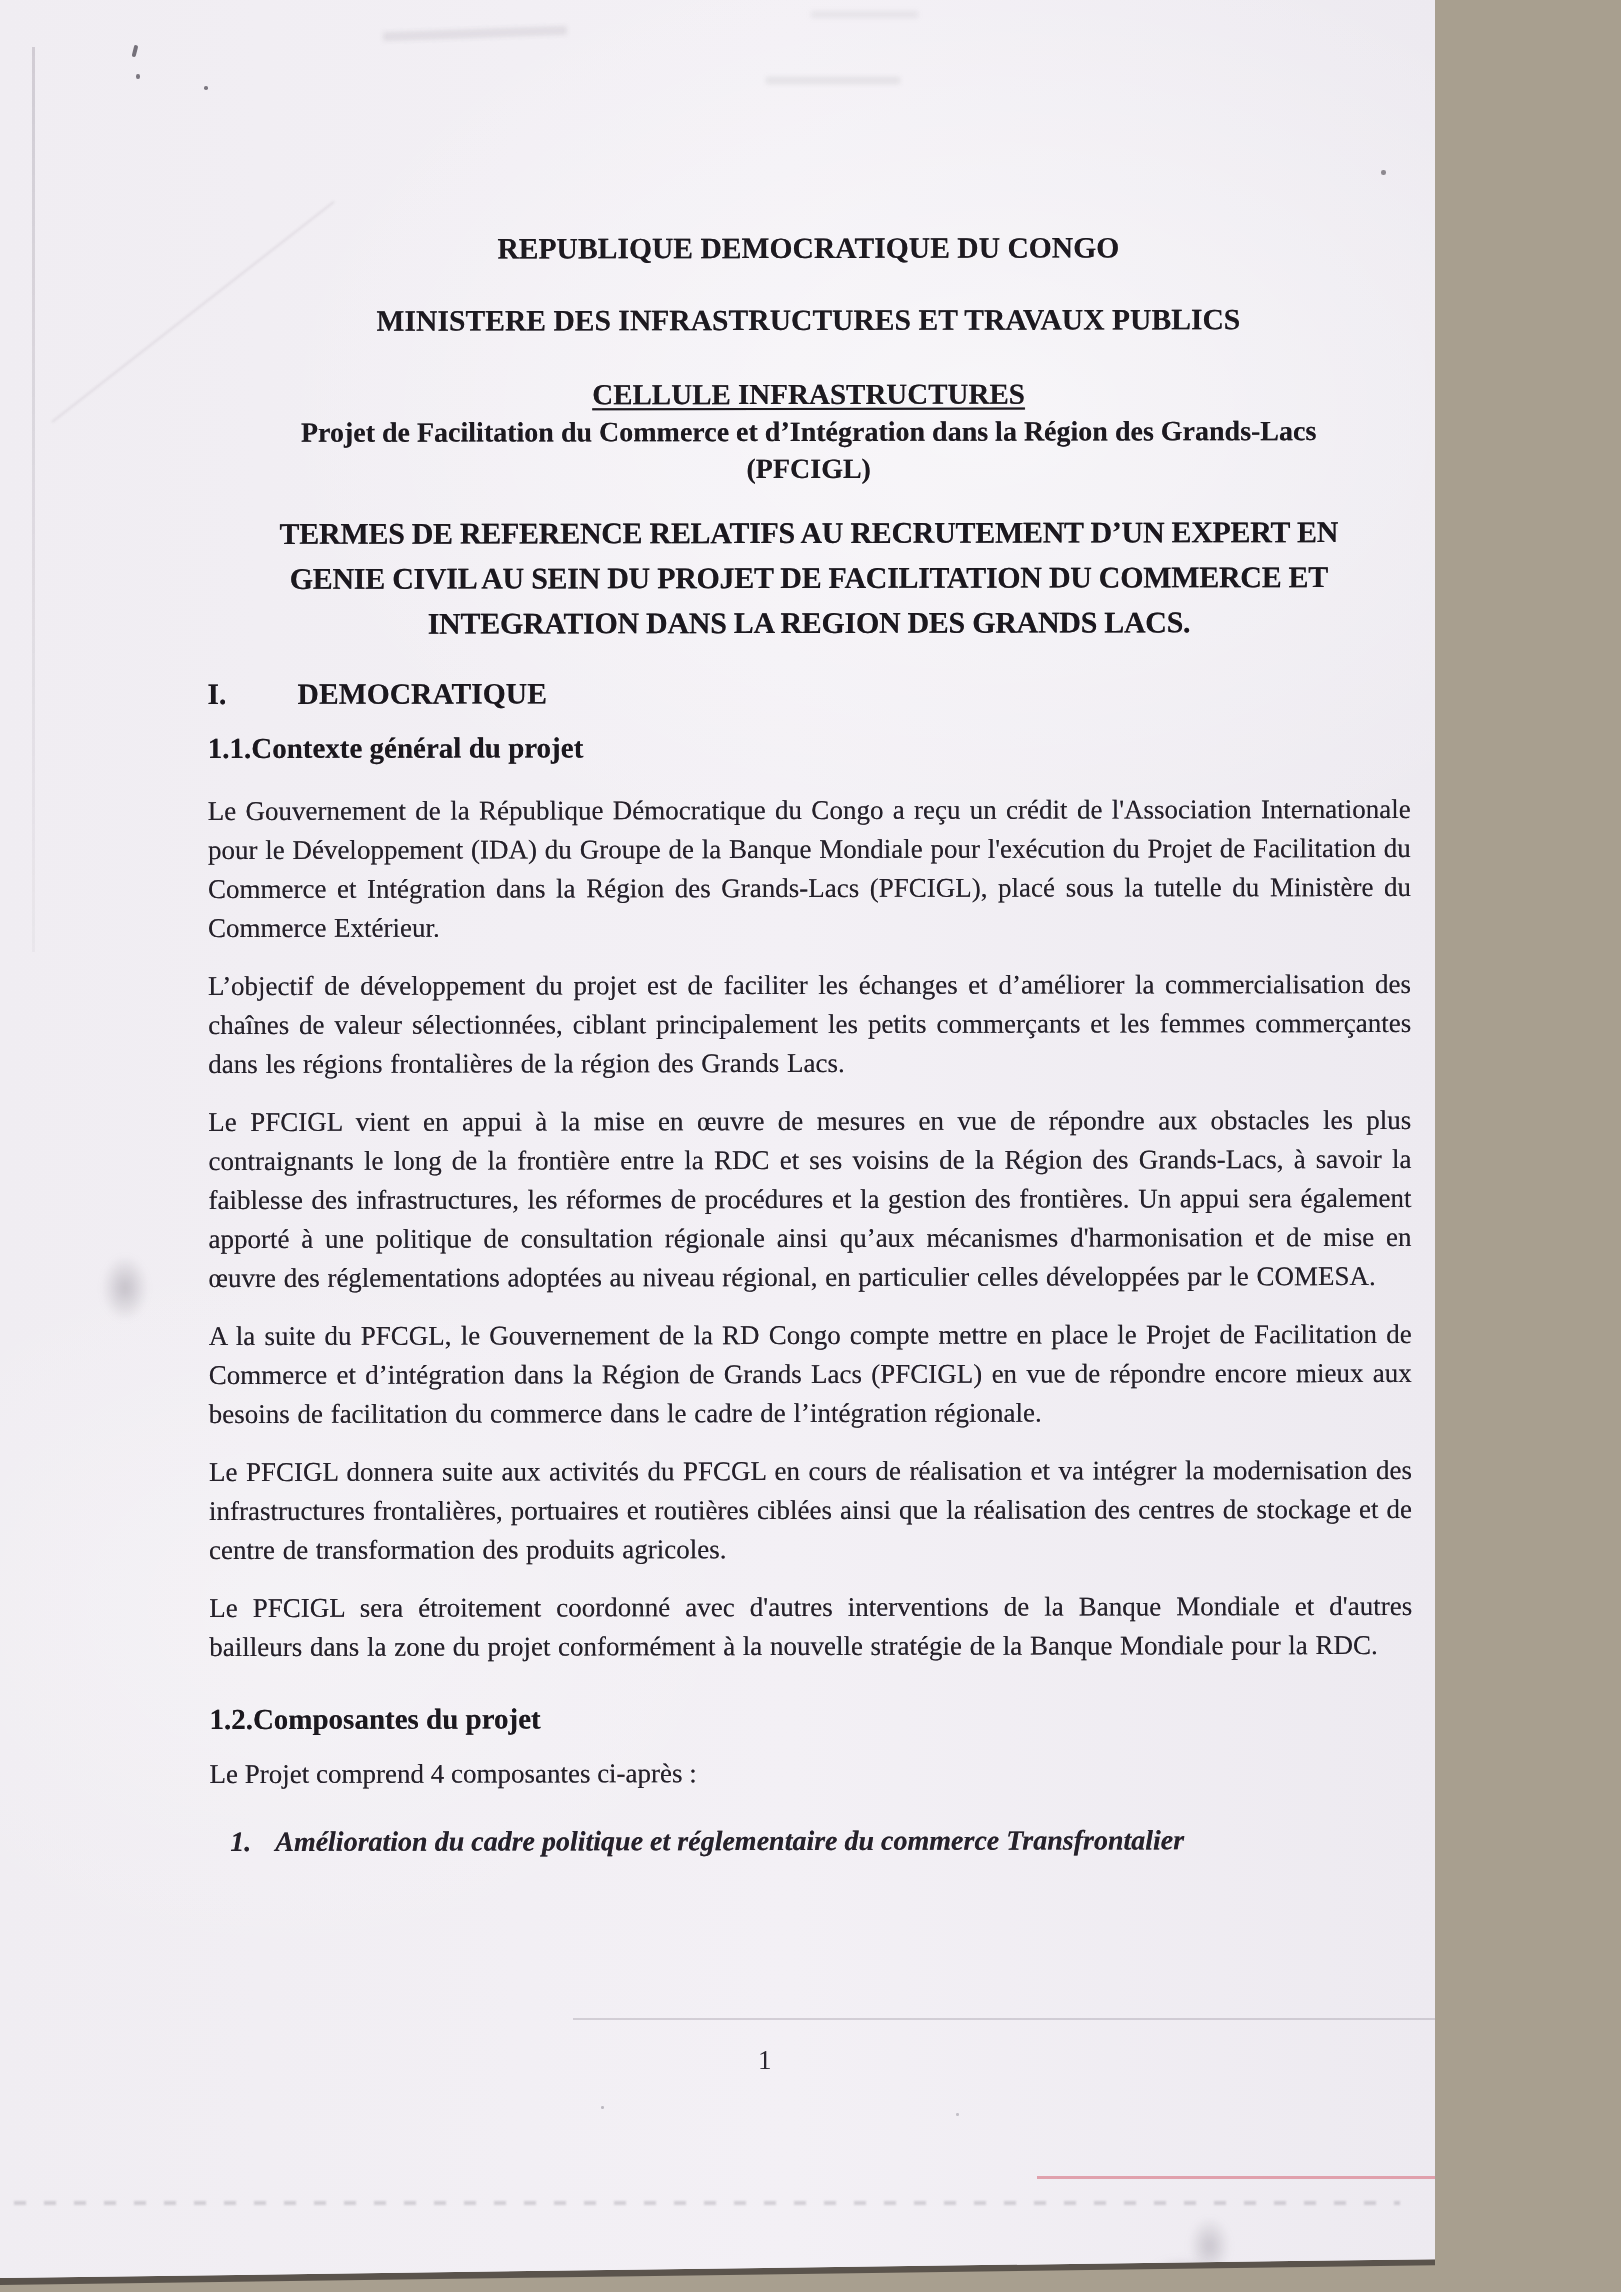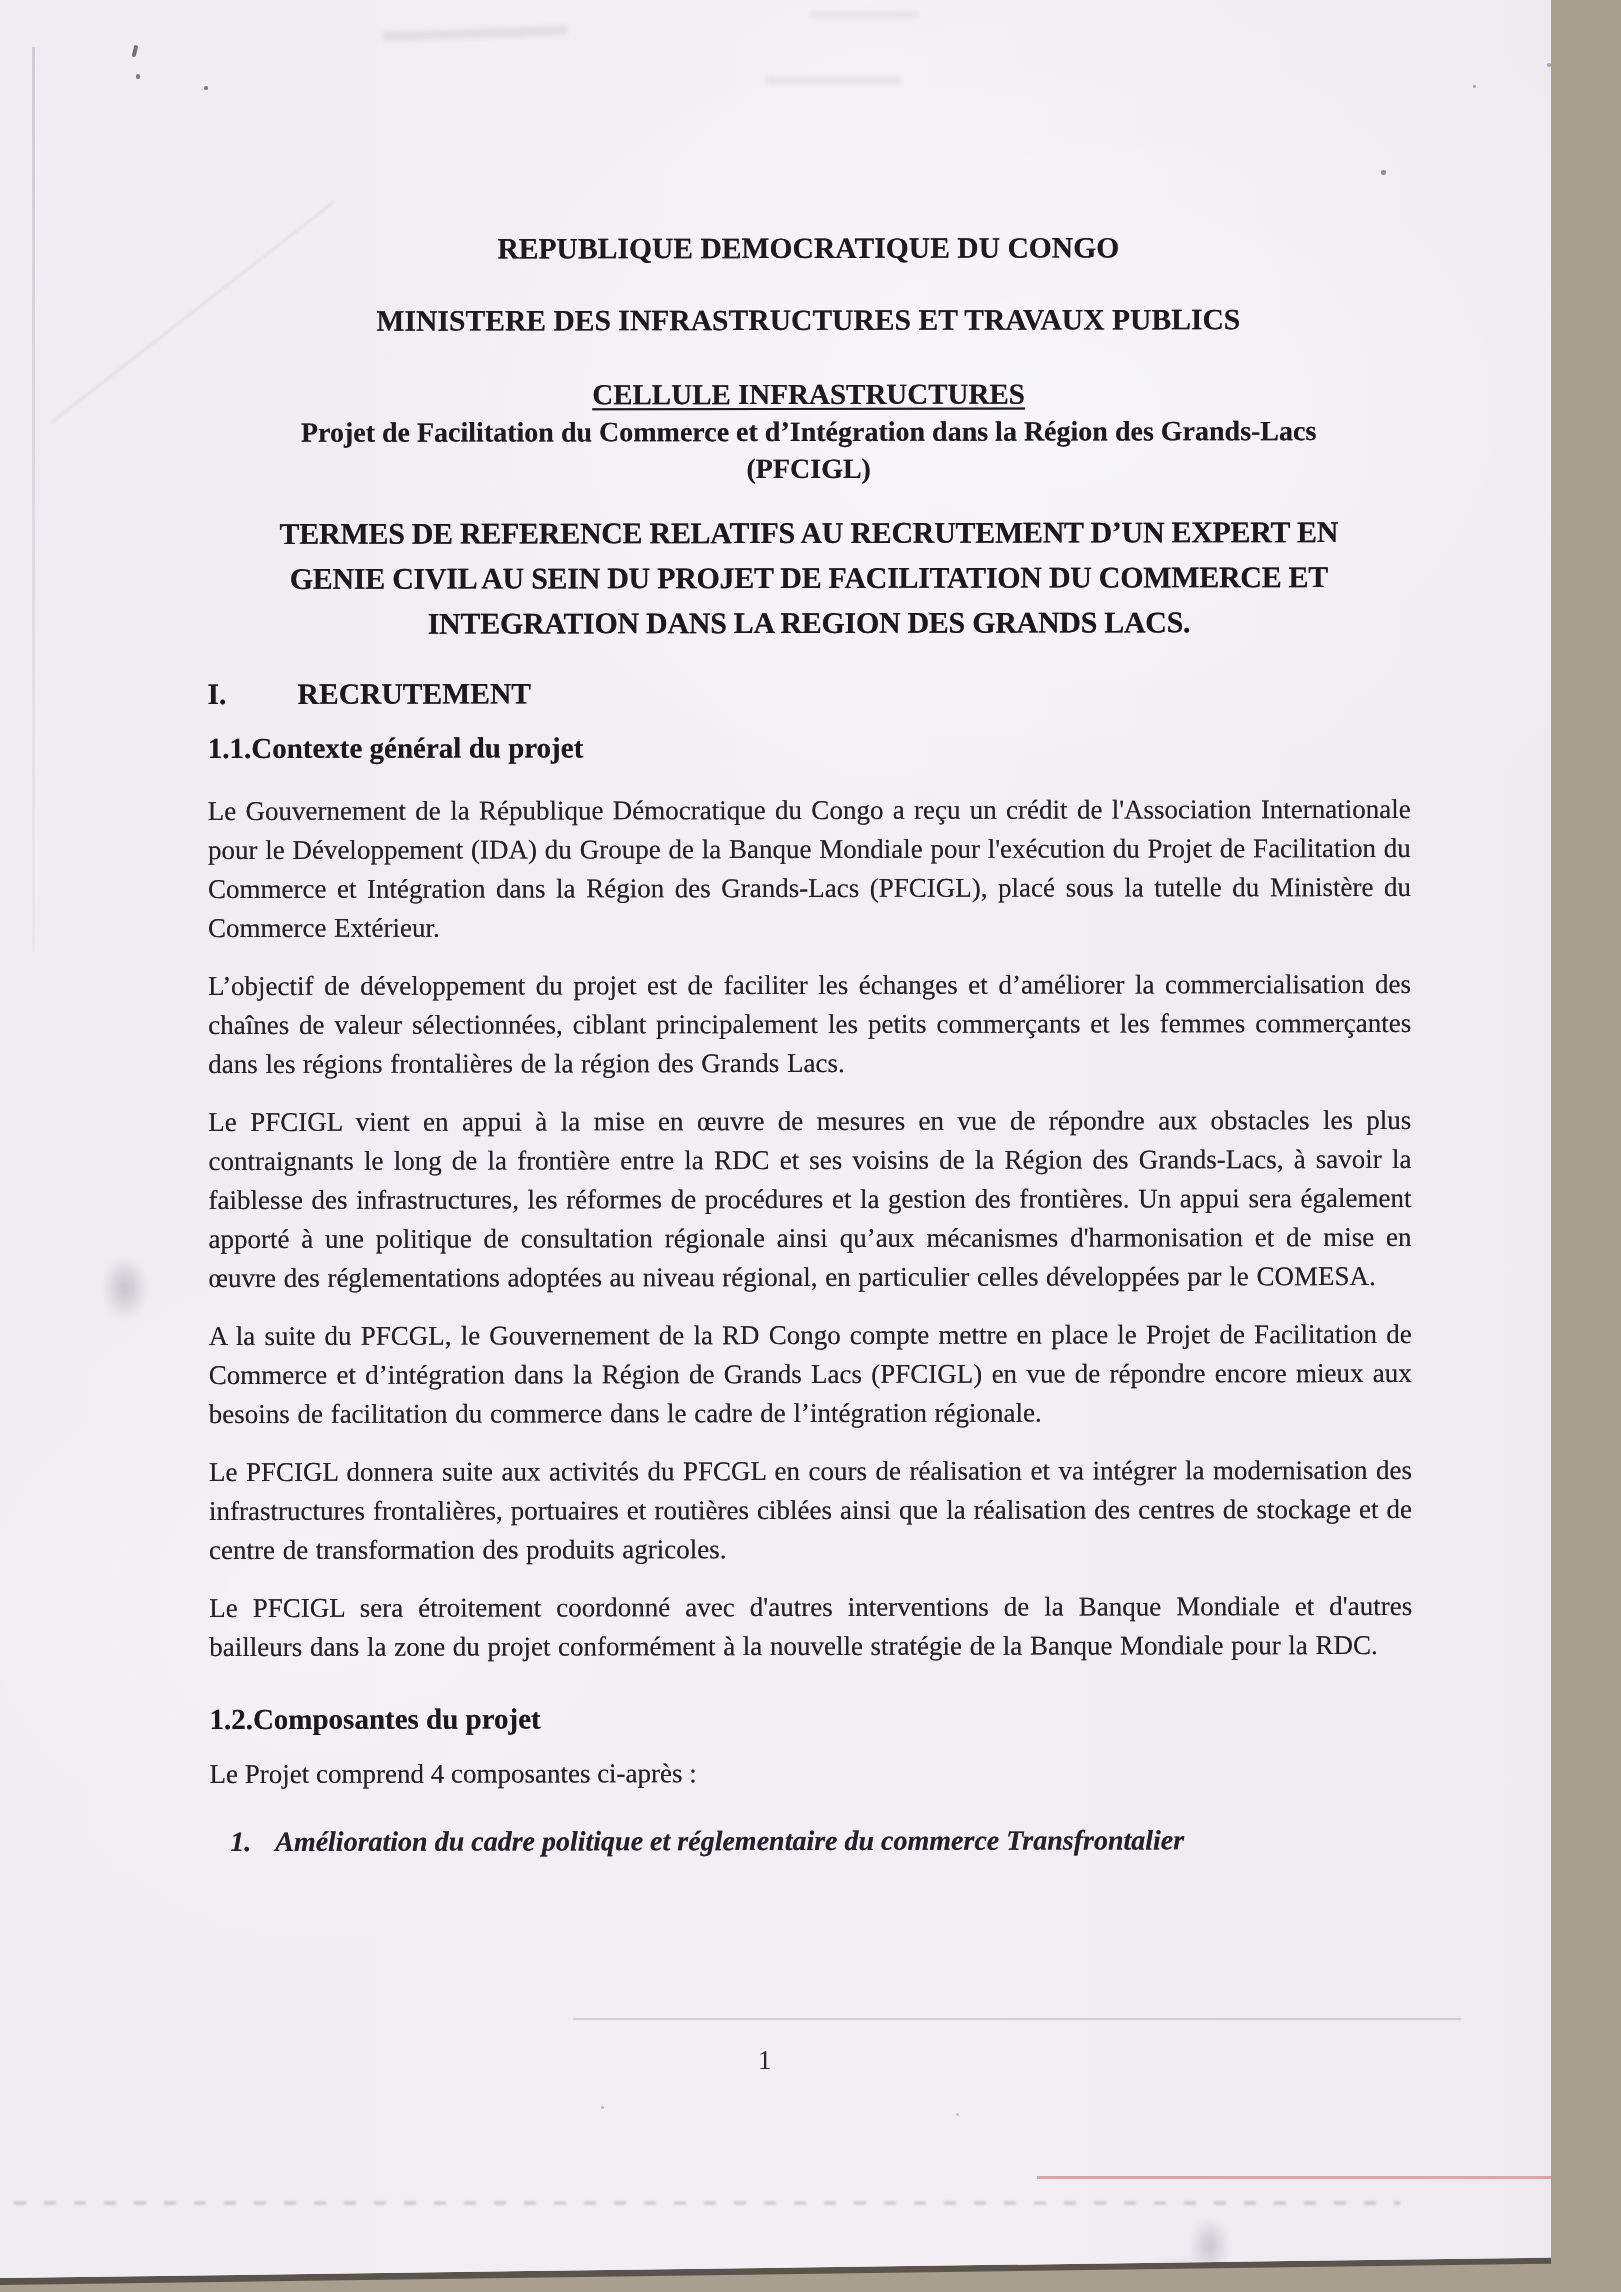--- a/index.html
+++ b/index.html
@@ -1,16 +1,16 @@
 <!DOCTYPE html>
 <html style="font-size:14.3px"><head>
 <meta charset="utf-8">
 <style>
   html,body{margin:0;padding:0;background:#a89f8f;}
-  .scan{position:relative;width:1551px;height:2293px;background:#a89f8f;overflow:hidden;
+  .scan{position:relative;width:1435px;height:2293px;background:#a89f8f;overflow:hidden;
         font-family:"Liberation Serif","DejaVu Serif",serif;}
   
   .right-strip{position:absolute;left:1609px;top:0;width:11.6px;height:2253px;background:#e9e7ea;}
   
   .paper-edge{position:absolute;inset:0;background:#5a534c;
         clip-path:polygon(0 0,1610px 0,1603px 2263px,0 2285px);}
   
   .paper{position:absolute;inset:0;
         clip-path:polygon(0 0,1605px 0,1598px 2257px,0 2278px);
         background:
@@ -84,21 +84,21 @@
       <div class="c h-project">Projet de Facilitation du Commerce et d’Intégration dans la Région des Grands-Lacs</div>
       <div class="c h-acronym">(PFCIGL)</div>
 
       <div class="c tor">
         <div>TERMES DE REFERENCE RELATIFS AU RECRUTEMENT D’UN EXPERT EN</div>
         <div>GENIE CIVIL AU SEIN DU PROJET DE FACILITATION DU COMMERCE ET</div>
         <div>INTEGRATION DANS LA REGION DES GRANDS LACS.</div>
       </div>
 
       <div class="sec-intro">
-        <span class="num">I.</span><span>RECRUTEMENT</span>
+        <span class="num">I.</span><span>DEMOCRATIQUE</span>
       </div>
 
       <div class="sec-sub">1.1.Contexte général du projet</div>
 
       <p class="para">Le Gouvernement de la République Démocratique du Congo a reçu un crédit de l'Association Internationale pour le Développement (IDA) du Groupe de la Banque Mondiale pour l'exécution du Projet de Facilitation du Commerce et Intégration dans la Région des Grands-Lacs (PFCIGL), placé sous la tutelle du Ministère du Commerce Extérieur.</p>
       <p class="para">L’objectif de développement du projet est de faciliter les échanges et d’améliorer la commercialisation des chaînes de valeur sélectionnées, ciblant principalement les petits commerçants et les femmes commerçantes dans les régions frontalières de la région des Grands Lacs.</p>
       <p class="para">Le PFCIGL vient en appui à la mise en œuvre de mesures en vue de répondre aux obstacles les plus contraignants le long de la frontière entre la RDC et ses voisins de la Région des Grands-Lacs, à savoir la faiblesse des infrastructures, les réformes de procédures et la gestion des frontières. Un appui sera également apporté à une politique de consultation régionale ainsi qu’aux mécanismes d'harmonisation et de mise en œuvre des réglementations adoptées au niveau régional, en particulier celles développées par le COMESA.</p>
       <p class="para">A la suite du PFCGL, le Gouvernement de la RD Congo compte mettre en place le Projet de Facilitation de Commerce et d’intégration dans la Région de Grands Lacs (PFCIGL) en vue de répondre encore mieux aux besoins de facilitation du commerce dans le cadre de l’intégration régionale.</p>
       <p class="para">Le PFCIGL donnera suite aux activités du PFCGL en cours de réalisation et va intégrer la modernisation des infrastructures frontalières, portuaires et routières ciblées ainsi que la réalisation des centres de stockage et de centre de transformation des produits agricoles.</p>
       <p class="para">Le PFCIGL sera étroitement coordonné avec d'autres interventions de la Banque Mondiale et d'autres bailleurs dans la zone du projet conformément à la nouvelle stratégie de la Banque Mondiale pour la RDC.</p>

